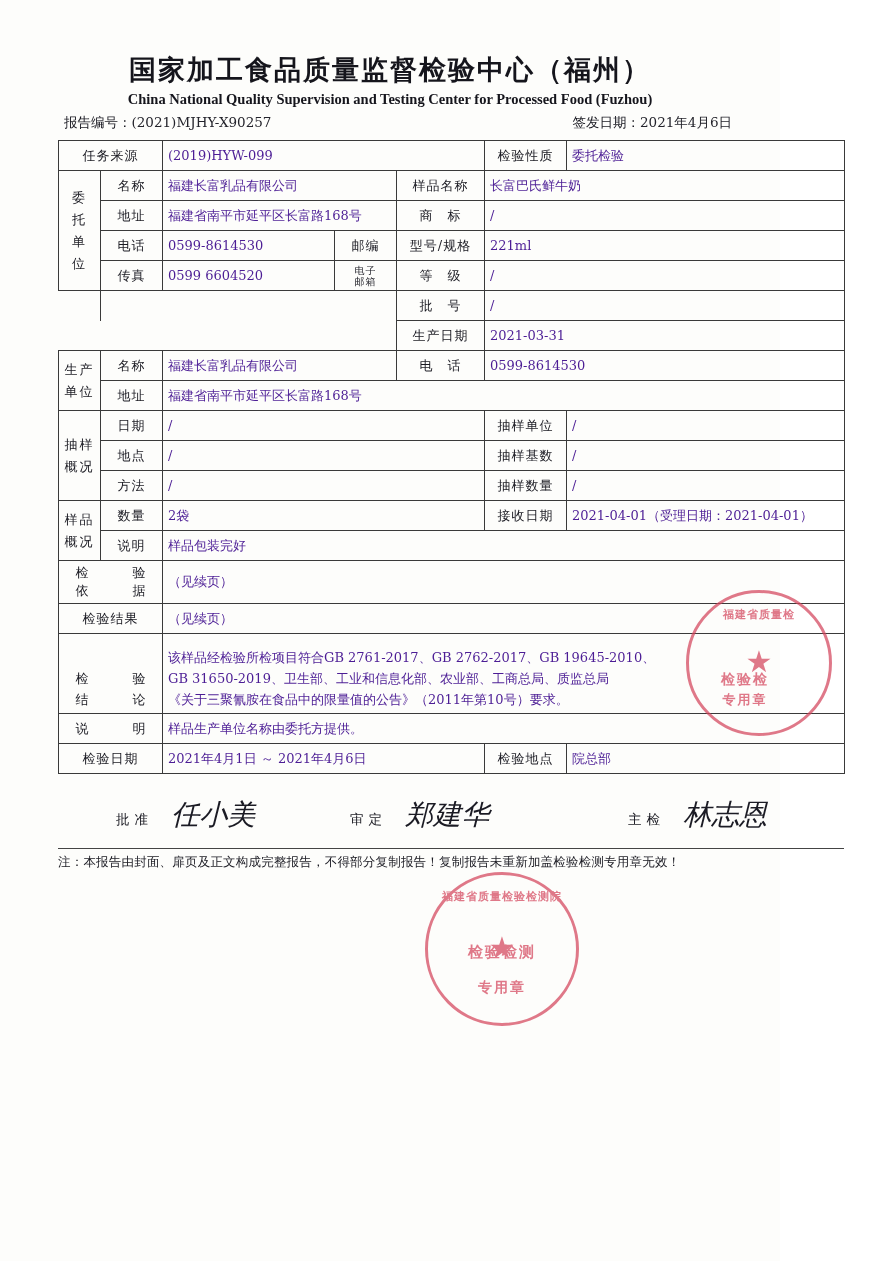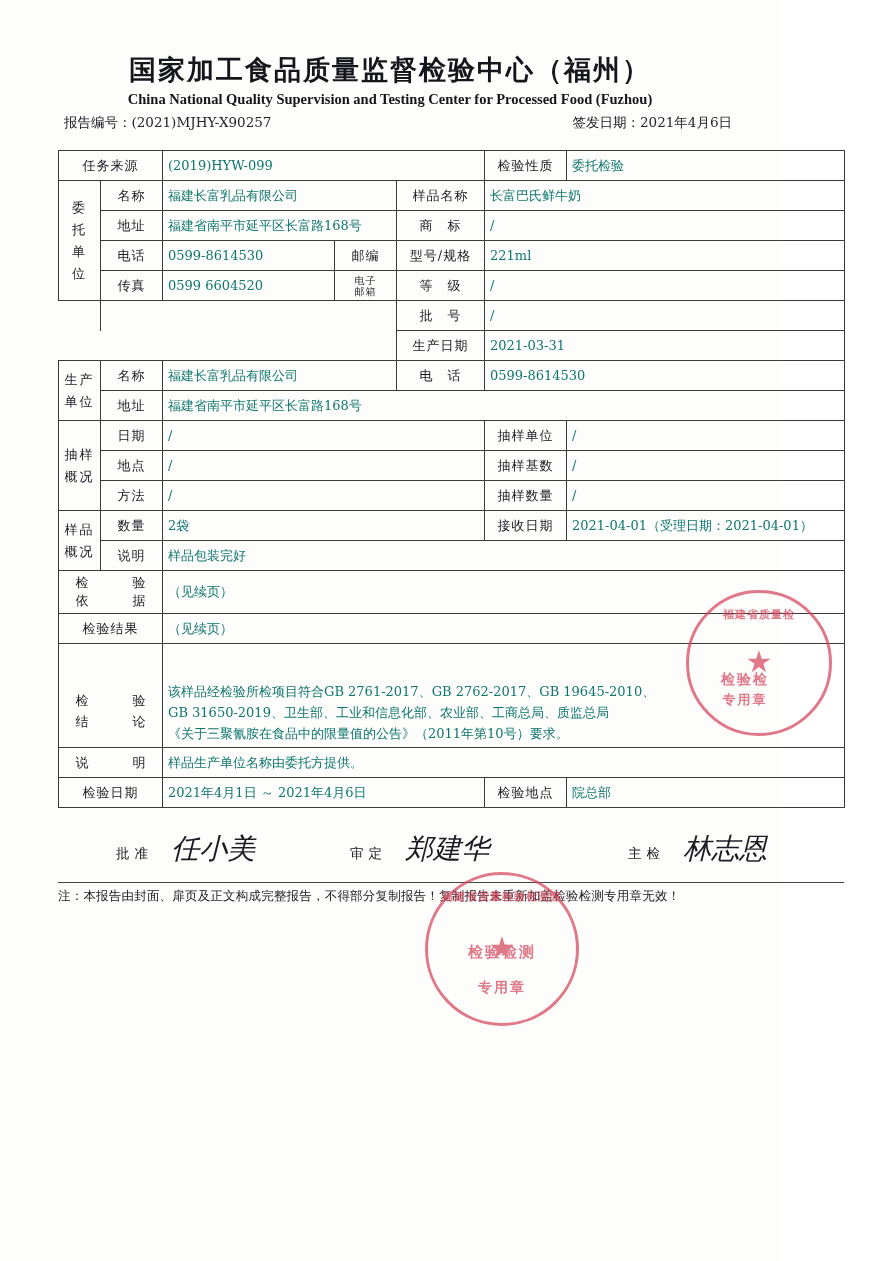--- a/index.html
+++ b/index.html
@@ -81,21 +81,21 @@
     right: 72px;
     top: 38px;
     font-size: 13.5px;
     font-family: "DejaVu Serif", serif;
     letter-spacing: 1px;
   }
 
   
   .subline {
     position: relative;
-    margin: 6px 48px 14px 58px;
+    margin: 6px 48px 4px 58px;
     height: 22px;
     font-size: 13.5px;
     font-family: "DejaVu Serif", serif;
   }
   .subline .left { position: absolute; left: 6px; top: 0; }
   .subline .right { position: absolute; right: 0; top: 0; }
   .hand {
     font-family: "DejaVu Serif", serif;
     color: #23232b;
   }
@@ -121,21 +121,21 @@
     white-space: nowrap;
   }
   .lbl-sp {
     text-align: center;
     letter-spacing: 6px;
     text-indent: 6px;
     white-space: nowrap;
   }
   .val {
     font-family: "DejaVu Serif", serif;
-    color: #0f766e;
+    color: #4c1d95;
     padding-left: 8px;
   }
   .vcenter-lbl {
     text-align: center;
     line-height: 22px;
     letter-spacing: 2px;
   }
   .tall {
     height: 150px;
     vertical-align: middle;
@@ -369,21 +369,21 @@
       <td class="lbl" colspan="2">检验结果</td>
       <td class="val" colspan="5">（见续页）</td>
     </tr>
 
     <tr>
       <td class="concl lbl-sp" colspan="2">
         <div style="margin-top:30px">检　　验</div>
         <div>结　　论</div>
       </td>
       <td class="concl val" colspan="5">
-        <div style="margin-top:34px">该样品经检验所检项目符合GB 2761-2017、GB 2762-2017、GB 19645-2010、</div>
+        <div style="margin-top:10px">该样品经检验所检项目符合GB 2761-2017、GB 2762-2017、GB 19645-2010、</div>
         <div>GB 31650-2019、卫生部、工业和信息化部、农业部、工商总局、质监总局</div>
         <div>《关于三聚氰胺在食品中的限量值的公告》（2011年第10号）要求。</div>
       </td>
     </tr>
 
     <tr class="explain-row">
       <td class="lbl-sp" colspan="2">说　　明</td>
       <td class="val" colspan="5">样品生产单位名称由委托方提供。</td>
     </tr>
 

